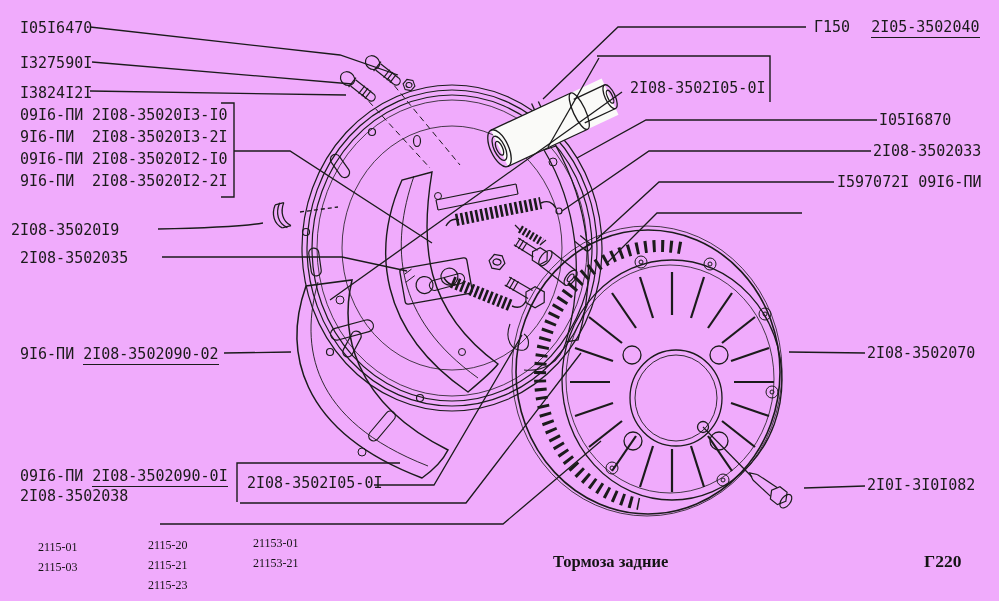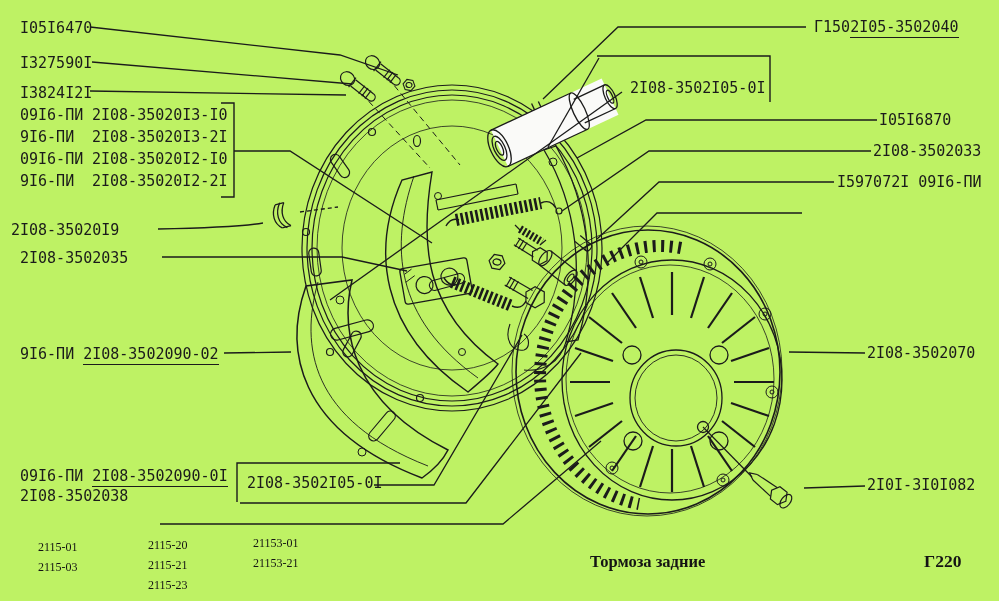--- a/index.html
+++ b/index.html
@@ -1,27 +1,27 @@
 <!DOCTYPE html>
 <html><head>
 <meta charset="utf-8">
 <style>
   html,body{margin:0;padding:0;background:#e8e8e6;}
-  .stage{position:relative;width:999px;height:601px;background:#bef264;overflow:hidden;
+  .stage{position:relative;width:999px;height:601px;background:#f0abfc;overflow:hidden;
          font-family:"DejaVu Sans Mono",monospace;color:#1b1b1b;}
   svg{position:absolute;left:0;top:0;}
   .overlay{position:absolute;left:0;top:0;width:999px;height:601px;}
   .pn{position:absolute;font-size:15px;line-height:18px;white-space:nowrap;letter-spacing:0;}
   .pn .u{border-bottom:1.7px solid #1b1b1b;padding-bottom:1px;}
   .pn .pfx{display:inline-block;width:72px;}
   .pn .gap{margin-left:9px;}
-  .pn .gap21{}
+  .pn .gap21{margin-left:21px;}
   .serif{position:absolute;font-family:"Liberation Serif","DejaVu Serif",serif;
          font-size:12px;color:#141414;white-space:nowrap;}
-  .caption{font-size:16.5px;font-weight:700;margin-left:37px;}
+  .caption{font-size:16.5px;font-weight:700;}
   .figcode{font-size:17.5px;font-weight:700;}
   .ink{stroke:#1b1b1b;fill:none;}
 </style>
 </head>
 <body>
 
 <div class="stage">
 
 <svg width="999" height="601" viewBox="0 0 999 601">
 

